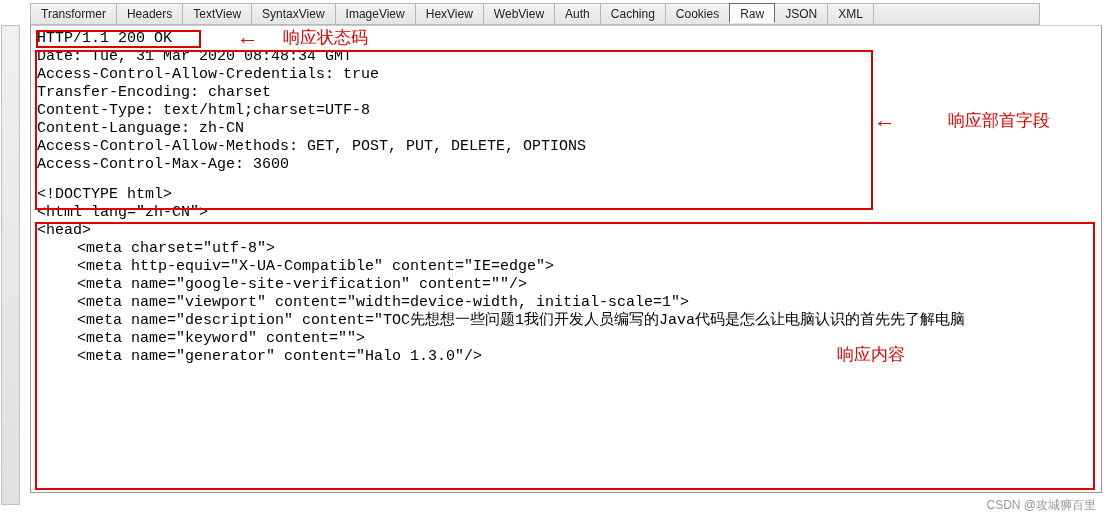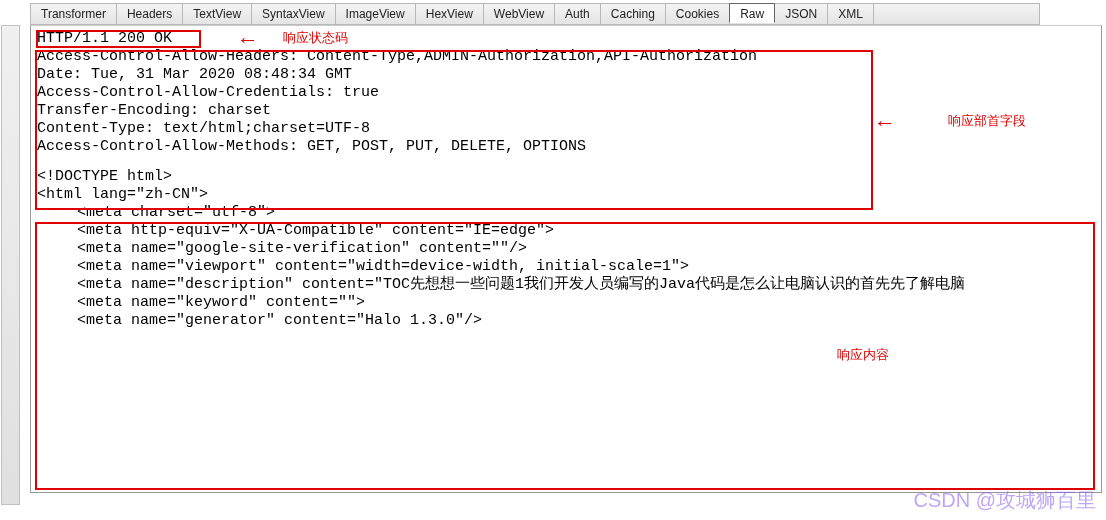--- a/index.html
+++ b/index.html
@@ -6,23 +6,23 @@
     body { width:1106px; height:520px; background:#fff; font-family:Tahoma,Arial,sans-serif; font-size:12px; overflow:hidden; }
     .tabs { display:flex; height:22px; background:linear-gradient(#f4f4f4,#e4e4e4); border:1px solid #b8b8b8; margin:3px 3px 0 30px; width:1010px; }
     .tab { padding:3px 10px 11px; border-right:1px solid #b8b8b8; color:#222; cursor:pointer; height:100%; }
     .tab.active { background:#fff; border:1px solid #666; border-bottom-color:#fff; margin:-1px 0 -1px -1px; }
     .content { position:relative; margin:0 0 0 30px; width:1072px; height:468px; border:1px solid #999; border-top-color:#ccc; padding:4px 6px; font-family:Consolas,"Courier New",monospace; font-size:15px; line-height:18px; color:#000; background:#fff; overflow:hidden; }
     .mono { white-space:pre; }
     .anno-box { position:absolute; border:2px solid #e00000; pointer-events:none; }
     .status-box { left:5px; top:4px; width:165px; height:18px; }
     .headers-box { left:4px; top:24px; width:838px; height:160px; }
     .body-box { left:4px; top:196px; width:1060px; height:268px; }
-    .anno-label { position:absolute; color:#e00000; font-family:"Microsoft YaHei","SimSun",sans-serif; font-size:13px; pointer-events:none; font-weight:500; }
+    .anno-label { position:absolute; color:#e00000; font-family:"Microsoft YaHei","SimSun",sans-serif; font-size:17px; pointer-events:none; font-weight:500; }
     .arrow { position:absolute; color:#e00000; font-size:22px; line-height:1; pointer-events:none; }
-    .watermark { position:absolute; right:10px; bottom:6px; color:#8b5cf6; font-size:20px; font-family:"Microsoft YaHei",Arial,sans-serif; opacity:.55; }
+    .watermark { position:absolute; right:10px; bottom:6px; color:#404040; font-size:12px; font-family:"Microsoft YaHei",Arial,sans-serif; opacity:.55; }
     .scroll-hint { position:absolute; left:1px; top:25px; width:19px; height:480px; background:linear-gradient(#f0f0f0,#e0e0e0); border:1px solid #c0c0c0; }
     .htm-indent { padding-left:40px; display:block; }
   </style>
 </head>
 <body>
 
 <div class="scroll-hint"></div>
 
 <div class="tabs">
   <div class="tab">Transformer</div>
@@ -35,32 +35,34 @@
   <div class="tab">Auth</div>
   <div class="tab">Caching</div>
   <div class="tab">Cookies</div>
   <div class="tab active">Raw</div>
   <div class="tab">JSON</div>
   <div class="tab">XML</div>
 </div>
 
 <div class="content">
   <div class="mono">HTTP/1.1 200 OK</div>
-  <div class="mono">Access-Control-Allow-Headers: Content-Type,ADMIN-Authorization,API-Authorization</div>
   <div class="mono">Date: Tue, 31 Mar 2020 08:48:34 GMT</div>
   <div class="mono">Access-Control-Allow-Credentials: true</div>
   <div class="mono">Transfer-Encoding: charset</div>
   <div class="mono">Content-Type: text/html;charset=UTF-8</div>
+  <div class="mono">Content-Language: zh-CN</div>
   <div class="mono">Access-Control-Allow-Methods: GET, POST, PUT, DELETE, OPTIONS</div>
+  <div class="mono">Access-Control-Max-Age: 3600</div>
 
   <div style="height:12px"></div>
 
   <div class="mono">&lt;!DOCTYPE html&gt;</div>
   <div class="mono">&lt;html lang="zh-CN"&gt;</div>
   <div class="mono"></div>
+  <div class="mono">&lt;head&gt;</div>
   <span class="mono htm-indent">&lt;meta charset="utf-8"&gt;</span>
   <span class="mono htm-indent">&lt;meta http-equiv="X-UA-Compatible" content="IE=edge"&gt;</span>
   <span class="mono htm-indent">&lt;meta name="google-site-verification" content=""/&gt;</span>
   <span class="mono htm-indent">&lt;meta name="viewport" content="width=device-width, initial-scale=1"&gt;</span>
   <span class="mono htm-indent">&lt;meta name="description" content="TOC先想想一些问题1我们开发人员编写的Java代码是怎么让电脑认识的首先先了解电脑</span>
   <span class="mono htm-indent">&lt;meta name="keyword" content=""&gt;</span>
   <span class="mono htm-indent">&lt;meta name="generator" content="Halo 1.3.0"/&gt;</span>
 
   <div class="anno-box status-box"></div>
   <div class="anno-box headers-box"></div>

